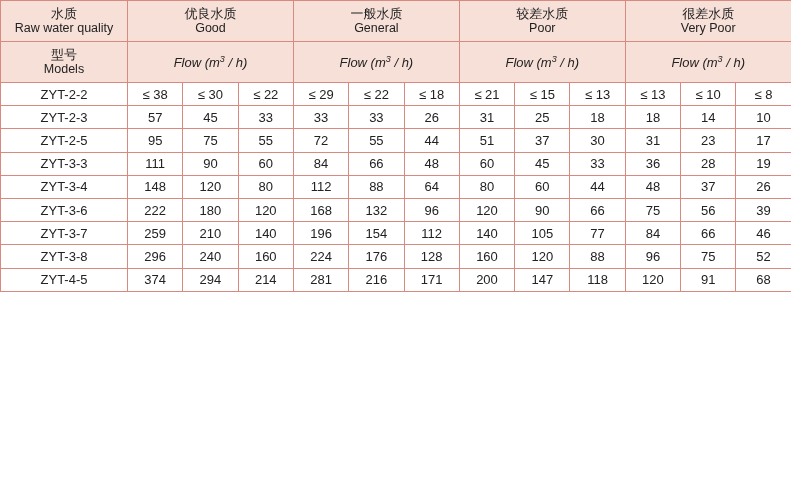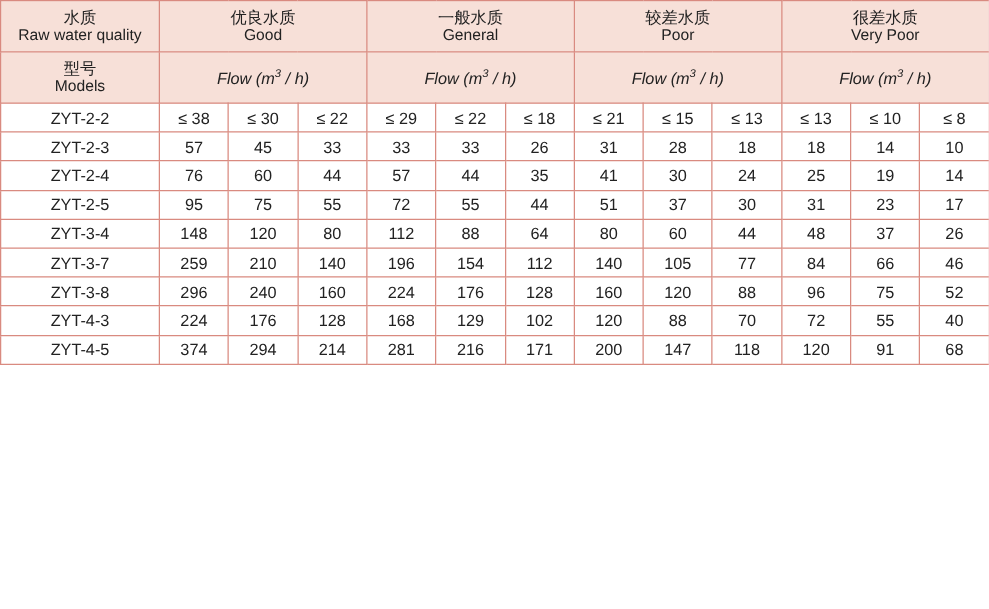--- a/index.html
+++ b/index.html
@@ -146,70 +146,85 @@
       </tr>
       <tr>
         <td class="model-cell">ZYT-2-3</td>
         <td>57</td>
         <td>45</td>
         <td>33</td>
         <td>33</td>
         <td>33</td>
         <td>26</td>
         <td>31</td>
-        <td>28</td>
+        <td>25</td>
         <td>18</td>
         <td>18</td>
         <td>14</td>
         <td>10</td>
-      </tr>
-      <tr>
-        <td class="model-cell">ZYT-2-4</td>
-        <td>76</td>
-        <td>60</td>
-        <td>44</td>
-        <td>57</td>
-        <td>44</td>
-        <td>35</td>
-        <td>41</td>
-        <td>30</td>
-        <td>24</td>
-        <td>25</td>
-        <td>19</td>
-        <td>14</td>
       </tr>
       <tr>
         <td class="model-cell">ZYT-2-5</td>
         <td>95</td>
         <td>75</td>
         <td>55</td>
         <td>72</td>
         <td>55</td>
         <td>44</td>
         <td>51</td>
         <td>37</td>
         <td>30</td>
         <td>31</td>
         <td>23</td>
         <td>17</td>
       </tr>
       <tr>
+        <td class="model-cell">ZYT-3-3</td>
+        <td>111</td>
+        <td>90</td>
+        <td>60</td>
+        <td>84</td>
+        <td>66</td>
+        <td>48</td>
+        <td>60</td>
+        <td>45</td>
+        <td>33</td>
+        <td>36</td>
+        <td>28</td>
+        <td>19</td>
+      </tr>
+      <tr>
         <td class="model-cell">ZYT-3-4</td>
         <td>148</td>
         <td>120</td>
         <td>80</td>
         <td>112</td>
         <td>88</td>
         <td>64</td>
         <td>80</td>
         <td>60</td>
         <td>44</td>
         <td>48</td>
         <td>37</td>
         <td>26</td>
+      </tr>
+      <tr>
+        <td class="model-cell">ZYT-3-6</td>
+        <td>222</td>
+        <td>180</td>
+        <td>120</td>
+        <td>168</td>
+        <td>132</td>
+        <td>96</td>
+        <td>120</td>
+        <td>90</td>
+        <td>66</td>
+        <td>75</td>
+        <td>56</td>
+        <td>39</td>
       </tr>
       <tr>
         <td class="model-cell">ZYT-3-7</td>
         <td>259</td>
         <td>210</td>
         <td>140</td>
         <td>196</td>
         <td>154</td>
         <td>112</td>
         <td>140</td>
@@ -228,35 +243,20 @@
         <td>176</td>
         <td>128</td>
         <td>160</td>
         <td>120</td>
         <td>88</td>
         <td>96</td>
         <td>75</td>
         <td>52</td>
       </tr>
       <tr>
-        <td class="model-cell">ZYT-4-3</td>
-        <td>224</td>
-        <td>176</td>
-        <td>128</td>
-        <td>168</td>
-        <td>129</td>
-        <td>102</td>
-        <td>120</td>
-        <td>88</td>
-        <td>70</td>
-        <td>72</td>
-        <td>55</td>
-        <td>40</td>
-      </tr>
-      <tr>
         <td class="model-cell">ZYT-4-5</td>
         <td>374</td>
         <td>294</td>
         <td>214</td>
         <td>281</td>
         <td>216</td>
         <td>171</td>
         <td>200</td>
         <td>147</td>
         <td>118</td>

